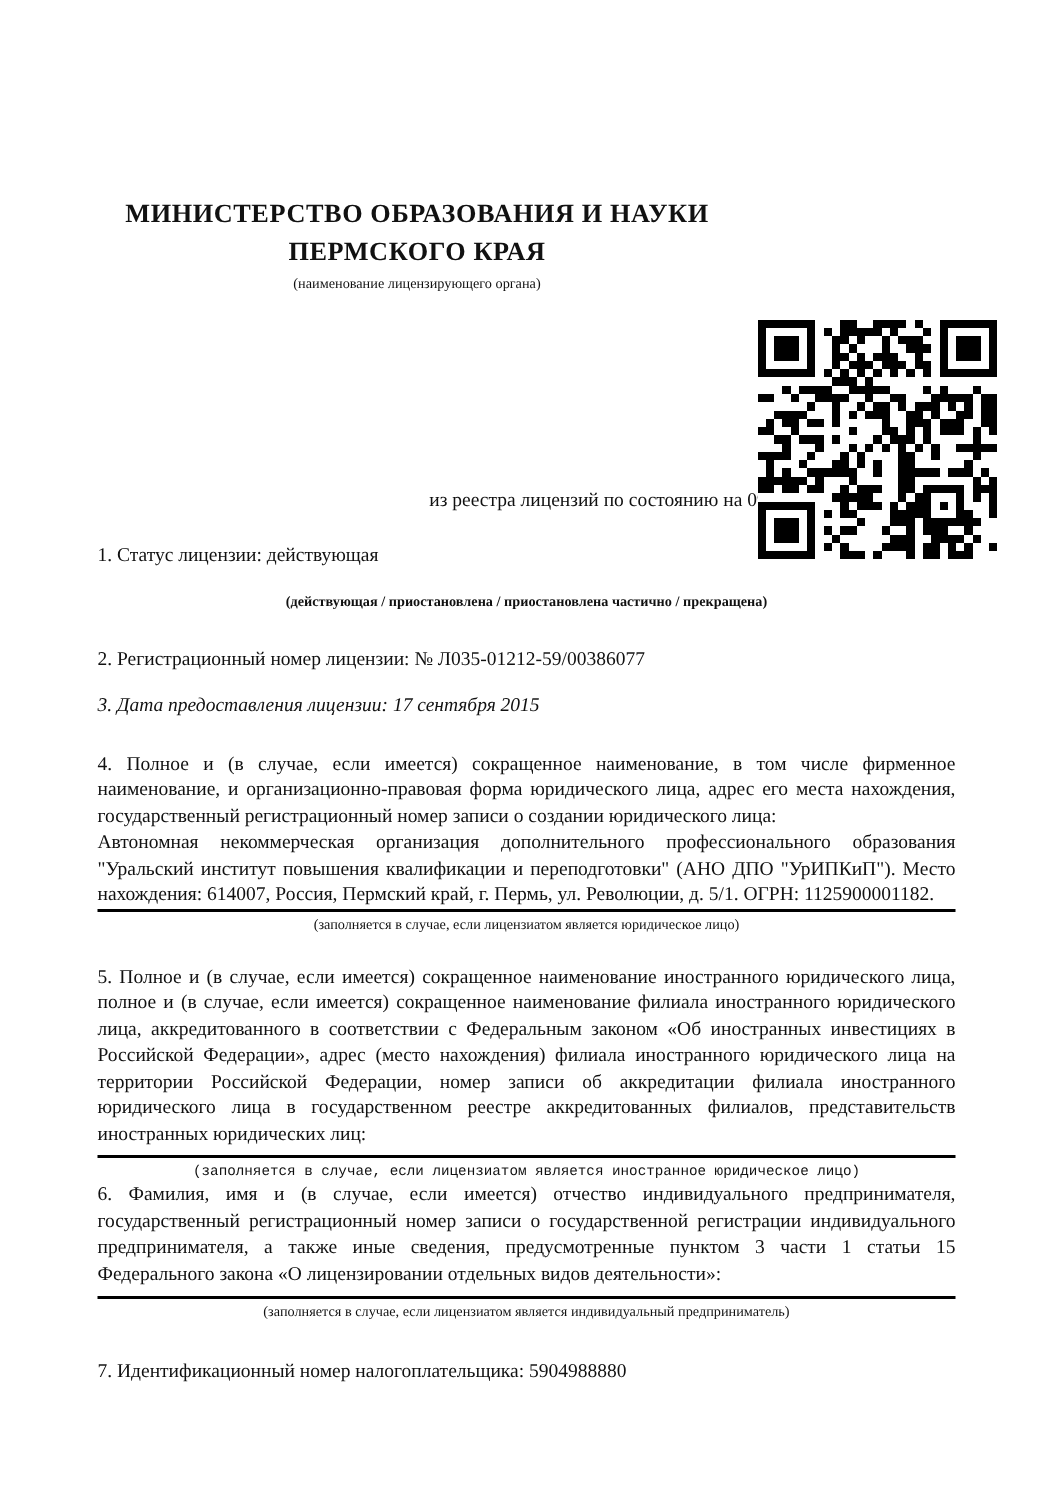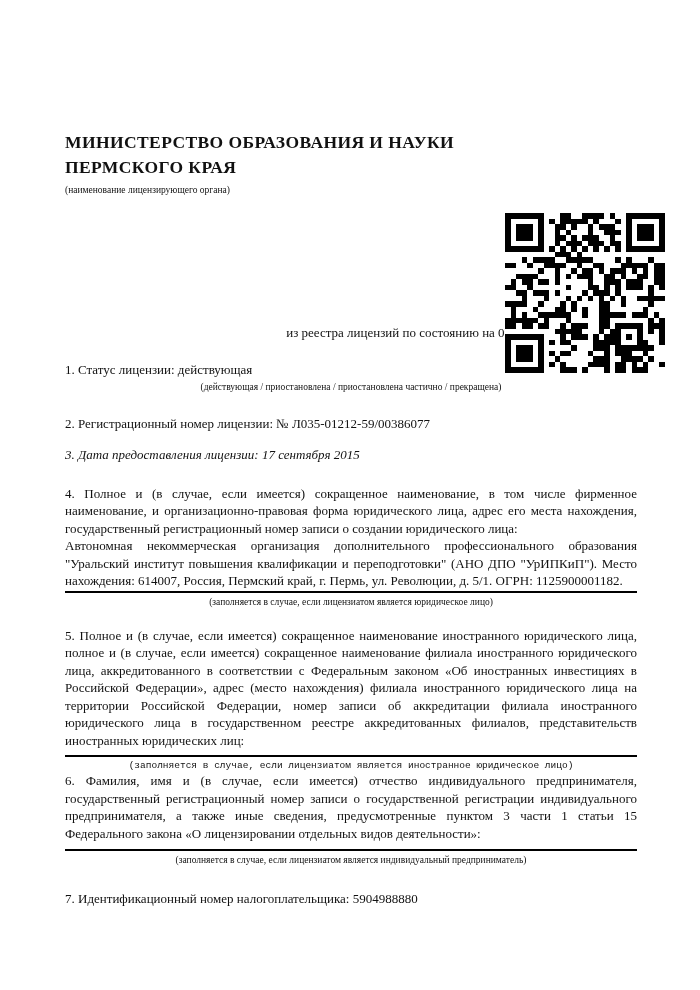--- a/index.html
+++ b/index.html
@@ -14,20 +14,21 @@
   .page {
     position: relative;
     width: 700px; height: 990px;
     padding: 0 63px 0 65px;
     background: #ffffff;
   }
   
   .ministry-block {
     margin-top: 130px;
     width: 426px;
+    text-align: center;
   }
   .ministry-line {
     font-weight: bold;
     font-size: 17.5px;
     line-height: 25px;
     letter-spacing: 0.4px;
   }
   .ministry-note {
     font-size: 9.5px;
     line-height: 12px;
@@ -54,21 +55,21 @@
   }
   .just { text-align: justify; }
   .item-note {
     font-size: 9.5px;
     line-height: 12px;
     text-align: center;
   }
   .rule { border-top: 2px solid #000; margin-top: 1px; }
   .fill-line { height: 8px; border-bottom: 2px solid #000; }
   .mt-i1 { margin-top: 20px; }
-  .mt-note1 { margin-top: 2px; }
+  .mt-note1 { margin-top: 17px; font-weight: bold; }
   .mt-i2 { margin-top: 22px; }
   .mt-i3 { margin-top: 14px; font-style: italic; }
   .mt-i4 { margin-top: 21px; }
   .mt-note4 { margin-top: 3px; }
   .mt-i5 { margin-top: 19px; }
   .mt-note5 { margin-top: 3px; font-family: Liberation Mono, monospace; }
   .mt-i6 { }
   .mt-fill6 { height: 9px; }
   .mt-note6 { margin-top: 3px; }
   .mt-i7 { margin-top: 24px; }

